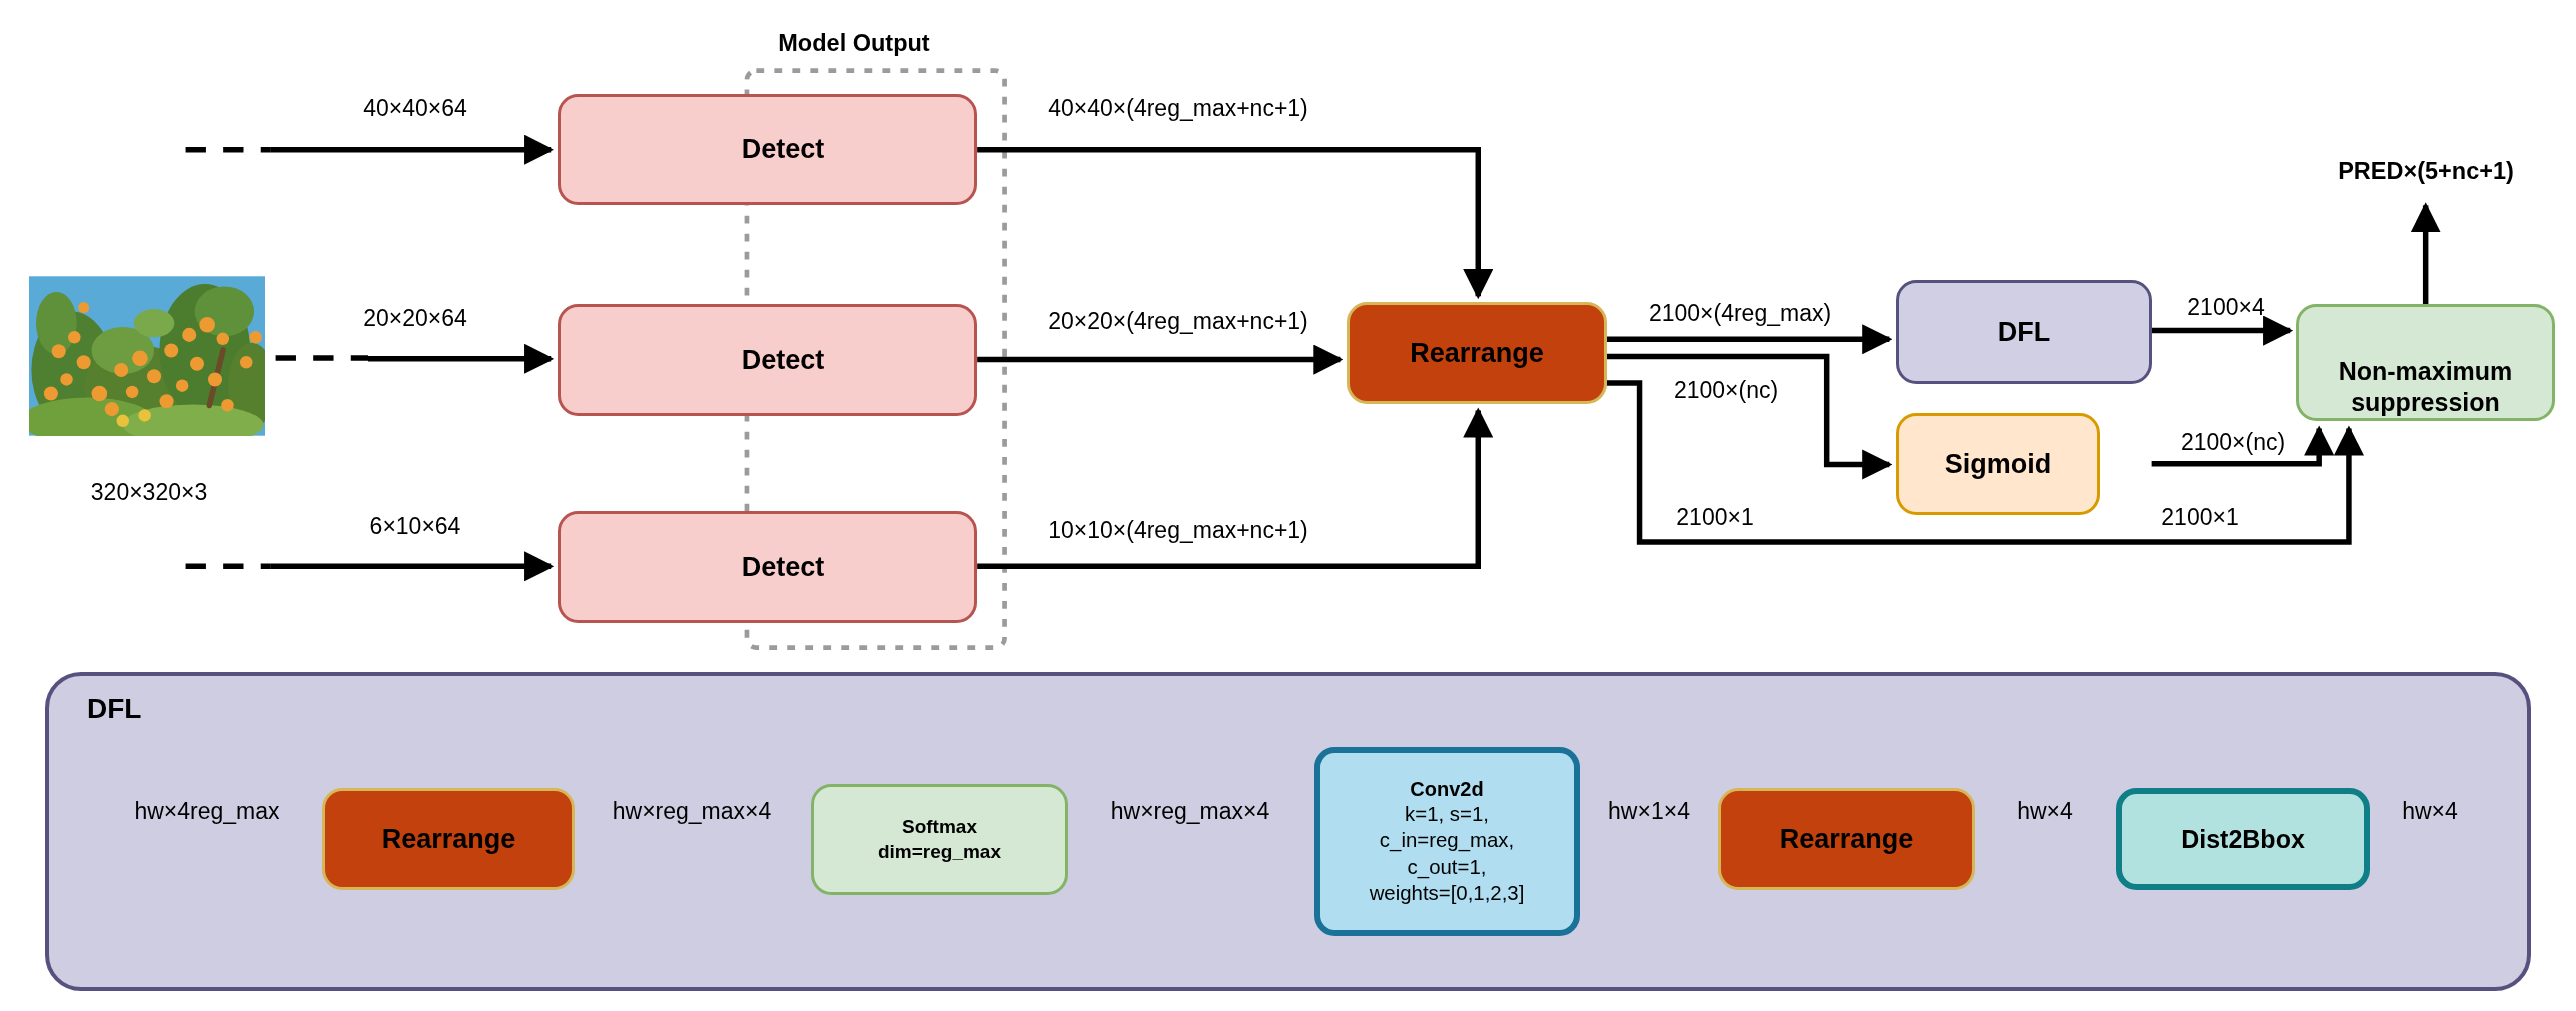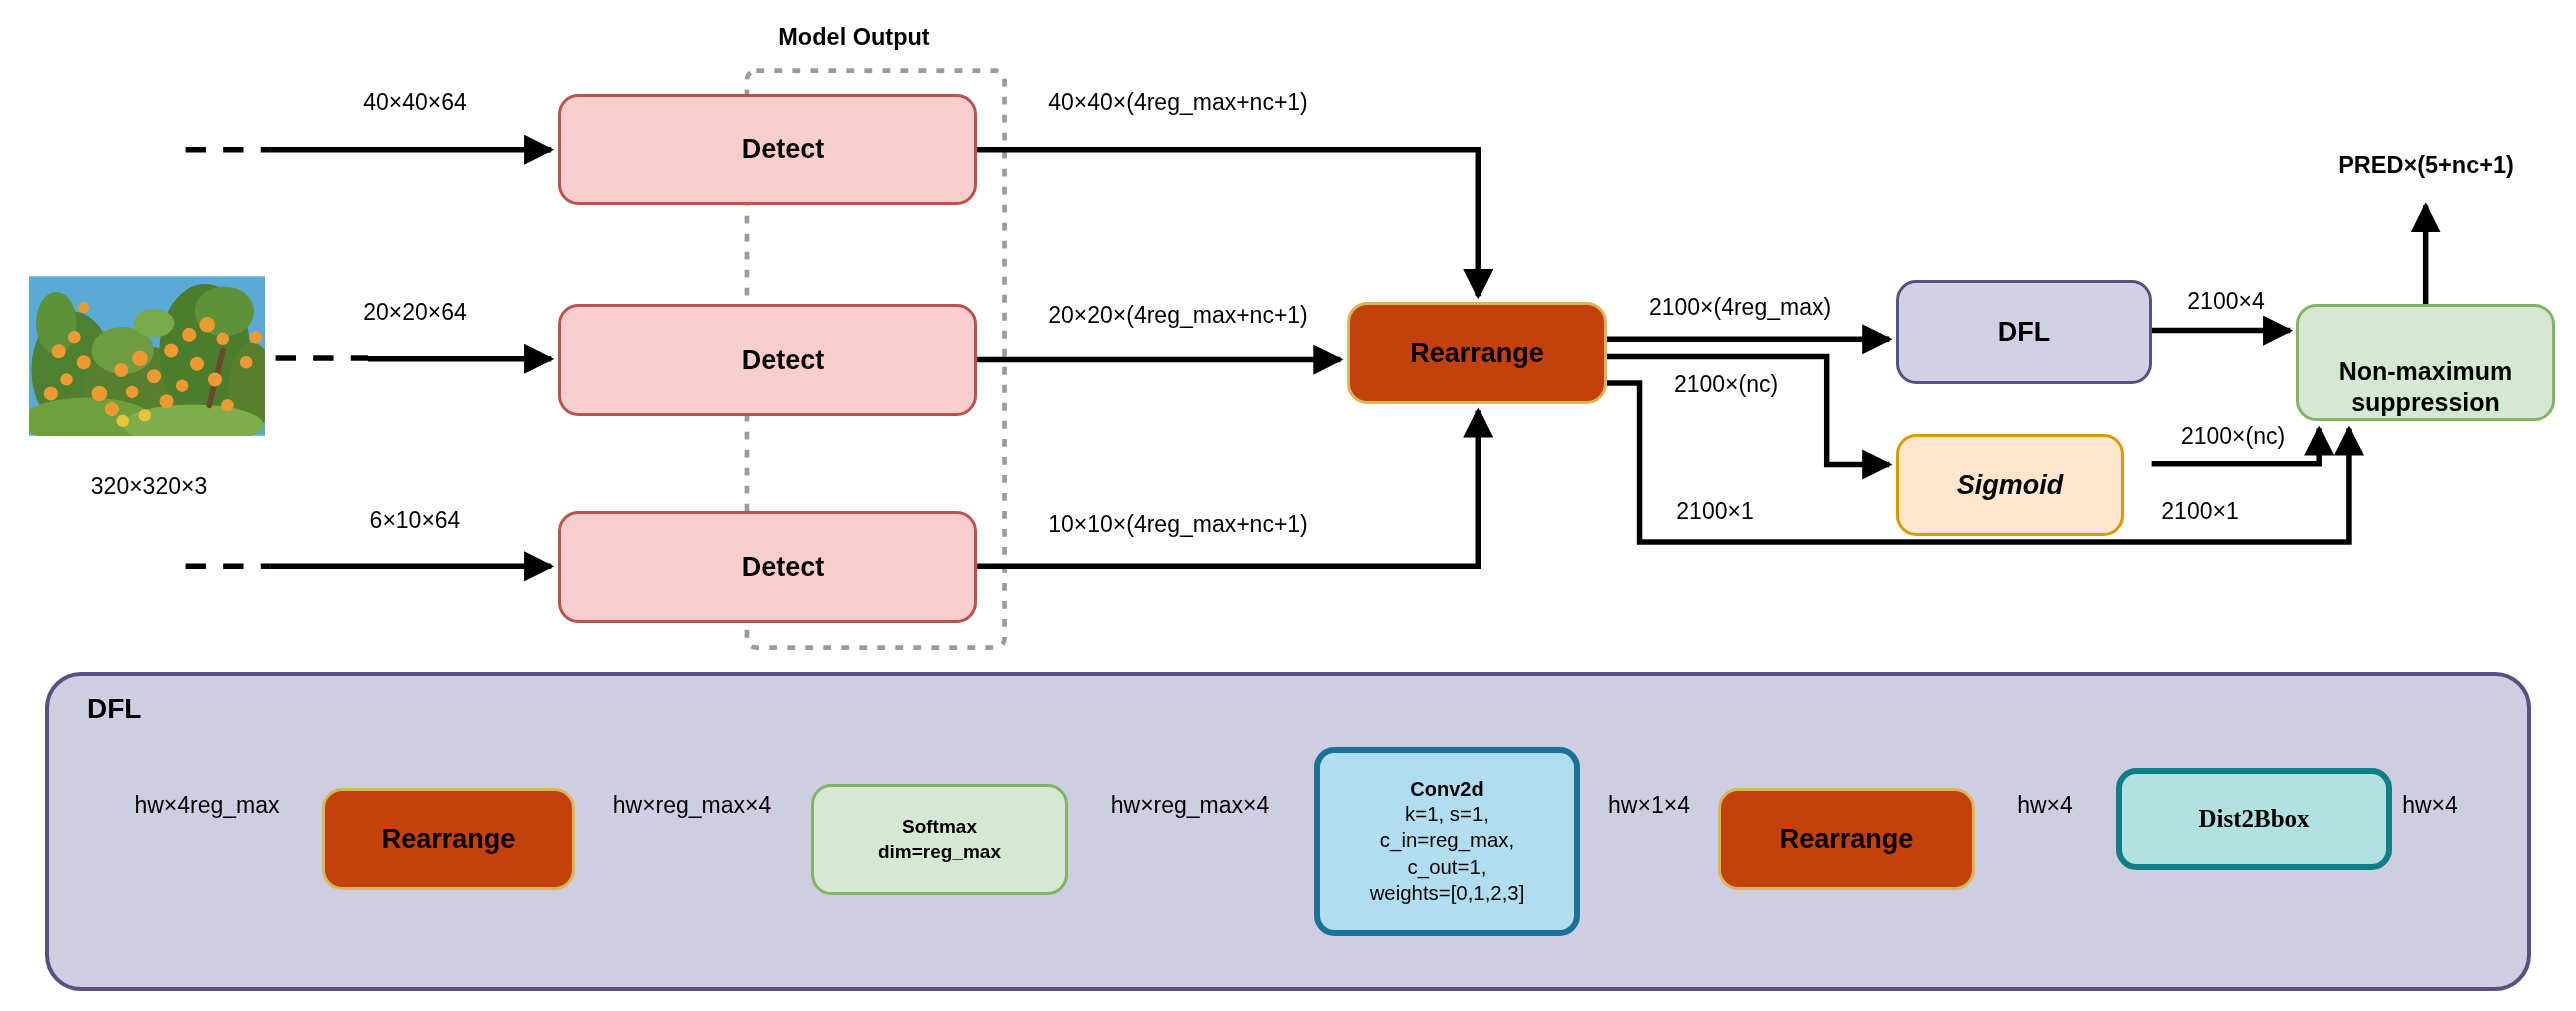--- a/index.html
+++ b/index.html
@@ -1,21 +1,21 @@
 <!DOCTYPE html>
 <html style="font-size:12.5px"><head>
 <meta charset="utf-8">
 <style>
   html,body{margin:0;padding:0;}
   body{
     width:2576px;height:1012px;position:relative;background:#ffffff;
     font-family:"Liberation Sans", sans-serif;color:#000;overflow:hidden;
   }
   .lbl{position:absolute;transform:translate(-50%,-50%);white-space:nowrap;
-       font-size:23px;line-height:1.1;text-align:left;}
+       font-size:23px;line-height:1.1;text-align:left;margin-top:6px;}
   .lbl.bold{font-weight:bold;font-size:23.5px;}
   .node{position:absolute;box-sizing:border-box;display:flex;flex-direction:column;
         align-items:center;justify-content:center;text-align:center;
         border-radius:20.4px;border:3.9px solid #000;}
   .node .title{font-weight:bold;font-size:27px;}
   .node.red{background:#F8CECC;border-color:#B85450;padding-left:31px;}
   .node.yellow{background:#c2410c;border-color:#D6B656;}
   .node.green{background:#D5E8D4;border-color:#82B366;}
   .node.orange{background:#FFE6CC;border-color:#D79B00;}
   .node.lavender{background:#D0CFE3;border-color:#56517E;}
@@ -152,21 +152,21 @@
 </div>
 
 <div class="node yellow" style="left:1347px;top:302px;width:260px;height:102px;">
   <span class="title">Rearrange</span>
 </div>
 
 <div class="node lavender" style="left:1896px;top:280px;width:256px;height:104px;">
   <span class="title">DFL</span>
 </div>
 
-<div class="node orange" style="left:1896px;top:434px;width:228px;height:102px;font-style:italic;">
+<div class="node orange" style="left:1896px;top:413px;width:204px;height:102px;">
   <span class="title">Sigmoid</span>
 </div>
 
 <div class="node green" style="left:2296px;top:304px;width:259px;height:117px;justify-content:flex-end;">
   <span class="nms-line">Non-maximum</span>
   <span class="nms-line">suppression</span>
 </div>
 
 <div id="panel">
   <div id="panel-title">DFL</div>
@@ -193,16 +193,16 @@
   <span class="conv-param">k=1, s=1,</span>
   <span class="conv-param">c_in=reg_max,</span>
   <span class="conv-param">c_out=1,</span>
   <span class="conv-param">weights=[0,1,2,3]</span>
 </div>
 
 <div class="node yellow" style="left:1718px;top:788px;width:257px;height:102px;">
   <span class="title">Rearrange</span>
 </div>
 
-<div class="node teal" style="left:2116px;top:768px;width:276px;height:102px;font-family:Liberation Serif, serif;">
+<div class="node teal" style="left:2116px;top:788px;width:254px;height:102px;">
   <span class="title" style="font-size:25px;">Dist2Bbox</span>
 </div>
 
 
 </body></html>

